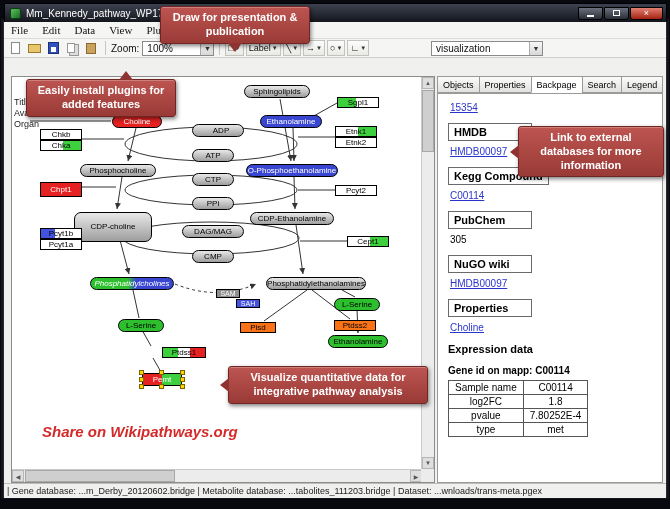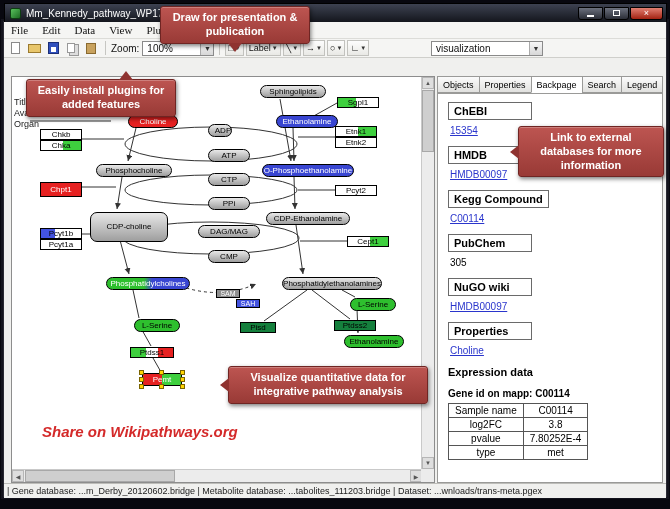--- a/index.html
+++ b/index.html
@@ -42,35 +42,35 @@
 .canvas-wrap{position:absolute;left:7px;top:54px;width:424px;height:407px;border:1px solid #8d8d8d;background:#fff;}
 .canvas{position:absolute;left:0;top:0;width:410px;height:392px;overflow:hidden;background:#fff;}
 .vscroll{position:absolute;right:0;top:0;width:13px;height:392px;background:#ececec;border-left:1px solid #c9c9c9;}
 .hscroll{position:absolute;left:0;bottom:0;height:13px;width:410px;background:#ececec;border-top:1px solid #c9c9c9;}
 .scroll-btn{position:absolute;width:12px;height:12px;background:#dedede;border:1px solid #b6b6b6;font-size:6px;display:flex;align-items:center;justify-content:center;color:#555;}
 .vthumb{position:absolute;left:0px;top:13px;width:12px;height:62px;background:#cfcfcf;border:1px solid #a8a8a8;}
 .hthumb{position:absolute;top:0px;left:13px;width:150px;height:12px;background:#cfcfcf;border:1px solid #a8a8a8;}
 .corner{position:absolute;right:0;bottom:0;width:13px;height:13px;background:#ececec;}
 
 .node{position:absolute;display:flex;align-items:center;justify-content:center;font-size:8px;line-height:1;border:1px solid #000;overflow:visible;white-space:nowrap;color:#000;}
-.node.met{border-radius:7px;overflow:hidden;margin-left:16px;}
+.node.met{border-radius:7px;overflow:hidden;}
 .met.gray{background:linear-gradient(#e8e8e8,#9e9e9e);}
 .met.red{background:#e62121;color:#fff;}
 .met.blue{background:#3946d2;color:#fff;}
 .met.green{background:#2ebf2e;}
-.met.greenblue{background:linear-gradient(90deg,#2ebf2e 45%,#3946d2 55%);color:#fff;}
+.met.greenblue{background:linear-gradient(90deg,#2ebf2e 45%,#3946d2 55%);color:#fff;font-style:italic;}
 .gene{background:#fff;}
 .gene.half-green{background:linear-gradient(90deg,#fff 55%,#3ecf3e 55%);}
 .gene.half-green-l{background:linear-gradient(90deg,#3ecf3e 45%,#fff 45%);}
 .gene.half-blue{background:linear-gradient(90deg,#4353e0 35%,#fff 35%);}
 .gene.redfill{background:#e62121;color:#fff;}
-.gene.graybox{background:#15803d;text-align:center;}
+.gene.graybox{background:#f97316;text-align:center;}
 .gene.darkgray{background:#8f8f8f;color:#fff;font-size:7px;}
 .gene.smallblue{background:#4353e0;color:#fff;font-size:7px;}
-.gene.mix-ptdss1{background:linear-gradient(90deg,#3ecf3e 35%,#fff 35% 65%,#e62121 65%);}
+.gene.mix-ptdss1{background:linear-gradient(90deg,#3ecf3e 35%,#fff 35% 65%,#e62121 65%);margin-left:32px;}
 .gene.split-redgreen{background:linear-gradient(90deg,#e62121 50%,#3ecf3e 50%);color:#fff;}
 .hdl{position:absolute;width:5px;height:5px;background:#ffd500;border:1px solid #7a6400;}
 .hdl.nw{left:-4px;top:-4px;}.hdl.n{left:calc(50% - 3px);top:-4px;}.hdl.ne{right:-4px;top:-4px;}
 .hdl.e{right:-4px;top:calc(50% - 3px);}.hdl.se{right:-4px;bottom:-4px;}.hdl.s{left:calc(50% - 3px);bottom:-4px;}
 .hdl.sw{left:-4px;bottom:-4px;}.hdl.w{left:-4px;top:calc(50% - 3px);}
 .share-text{position:absolute;left:30px;top:346px;color:#d42a2a;font-size:15px;font-weight:bold;font-style:italic;}
 .side-label{position:absolute;left:2px;font-size:9px;color:#222;}
 
 
 .right-panel{position:absolute;left:433px;top:54px;width:226px;height:407px;}
@@ -217,21 +217,21 @@
             <line x1="300" y1="213" x2="338" y2="242"></line>
             <line x1="121" y1="213" x2="127" y2="241"></line>
             <line x1="130" y1="253" x2="139" y2="269"></line>
             <line x1="141" y1="281" x2="149" y2="295"></line>
           </g>
         </svg>
         <div>
             <div class="node met gray" style="left: 232px; top: 8px; width: 66px; height: 13px;">Sphingolipids</div>
             <div class="node met red" style="left: 100px; top: 38px; width: 50px; height: 13px;">Choline</div>
             <div class="node met blue" style="left: 248px; top: 38px; width: 62px; height: 13px;">Ethanolamine</div>
-            <div class="node met gray" style="left: 180px; top: 47px; width: 24px; height: 13px; padding-left: 6px;">ADP</div>
+            <div class="node met gray" style="left: 180px; top: 47px; width: 52px; height: 13px; padding-left: 6px;">ADP</div>
             <div class="node met gray" style="left: 180px; top: 72px; width: 42px; height: 13px;">ATP</div>
             <div class="node met gray" style="left: 68px; top: 87px; width: 76px; height: 13px;">Phosphocholine</div>
             <div class="node met blue" style="left: 234px; top: 87px; width: 92px; height: 13px;">O-Phosphoethanolamine</div>
             <div class="node met gray" style="left: 180px; top: 96px; width: 42px; height: 13px;">CTP</div>
             <div class="node met gray" style="left: 180px; top: 120px; width: 42px; height: 13px;">PPi</div>
             <div class="node met gray" style="left: 62px; top: 135px; width: 78px; height: 30px;">CDP-choline</div>
             <div class="node met gray" style="left: 238px; top: 135px; width: 84px; height: 13px;">CDP-Ethanolamine</div>
             <div class="node met gray" style="left: 170px; top: 148px; width: 62px; height: 13px;">DAG/MAG</div>
             <div class="node met gray" style="left: 180px; top: 173px; width: 42px; height: 13px;">CMP</div>
             <div class="node met greenblue" style="left: 78px; top: 200px; width: 84px; height: 13px;">Phosphatidylcholines</div>
@@ -279,21 +279,20 @@
     <div class="right-panel">
       <div class="rp-tabs">
           <div class="rp-tab">Objects</div>
           <div class="rp-tab">Properties</div>
           <div class="rp-tab active">Backpage</div>
           <div class="rp-tab">Search</div>
           <div class="rp-tab">Legend</div>
         </div>
       <div class="rp-content">
         <div>
-            <div class="bp-header">ChEBI</div>
             <div class="bp-link">15354</div>
             <div class="bp-header">HMDB</div>
             <div class="bp-link">HMDB00097</div>
             <div class="bp-header">Kegg Compound</div>
             <div class="bp-link">C00114</div>
             <div class="bp-header">PubChem</div>
             <div class="bp-plain">305</div>
             <div class="bp-header">NuGO wiki</div>
             <div class="bp-link">HMDB00097</div>
             <div class="bp-header">Properties</div>
@@ -302,21 +301,21 @@
         <div class="bp-exp-title">Expression data</div>
         <div class="bp-geneid">Gene id on mapp: C00114</div>
         <table class="exp-table">
           <tbody>
               <tr>
                 <td>Sample name</td>
                 <td>C00114</td>
               </tr>
               <tr>
                 <td>log2FC</td>
-                <td>3.8</td>
+                <td>1.8</td>
               </tr>
               <tr>
                 <td>pvalue</td>
                 <td>7.80252E-4</td>
               </tr>
               <tr>
                 <td>type</td>
                 <td>met</td>
               </tr>
             </tbody>

